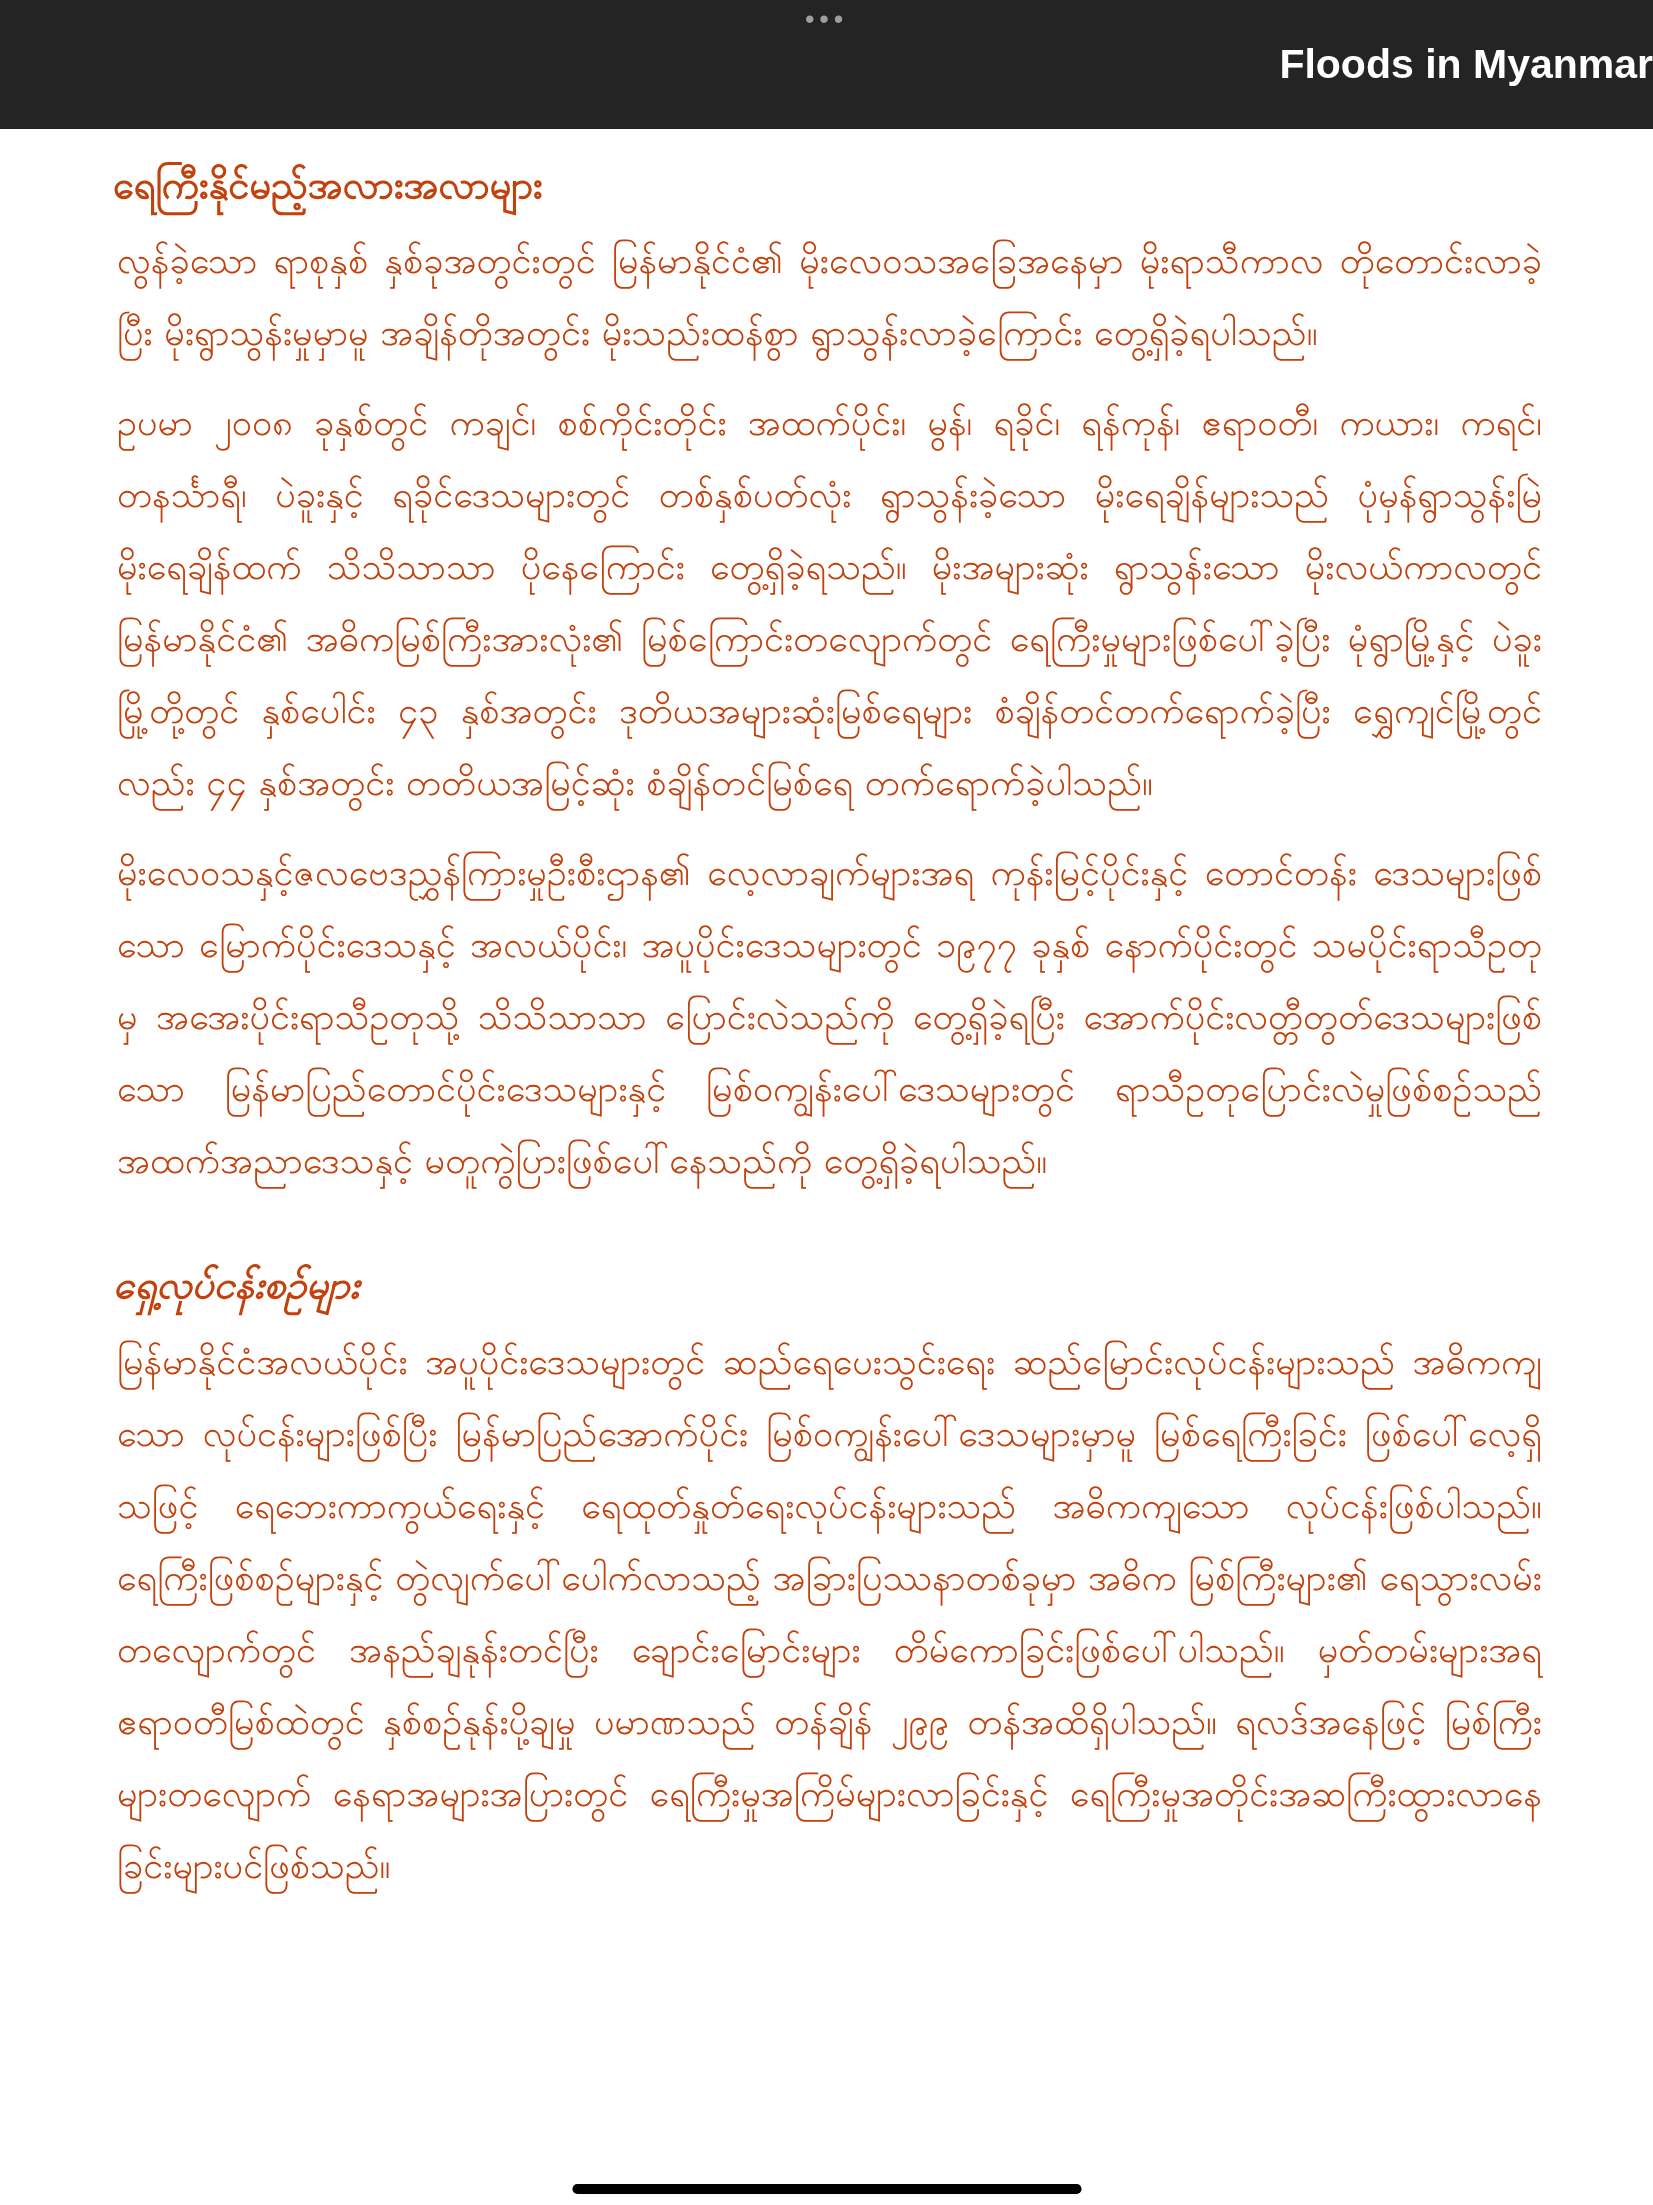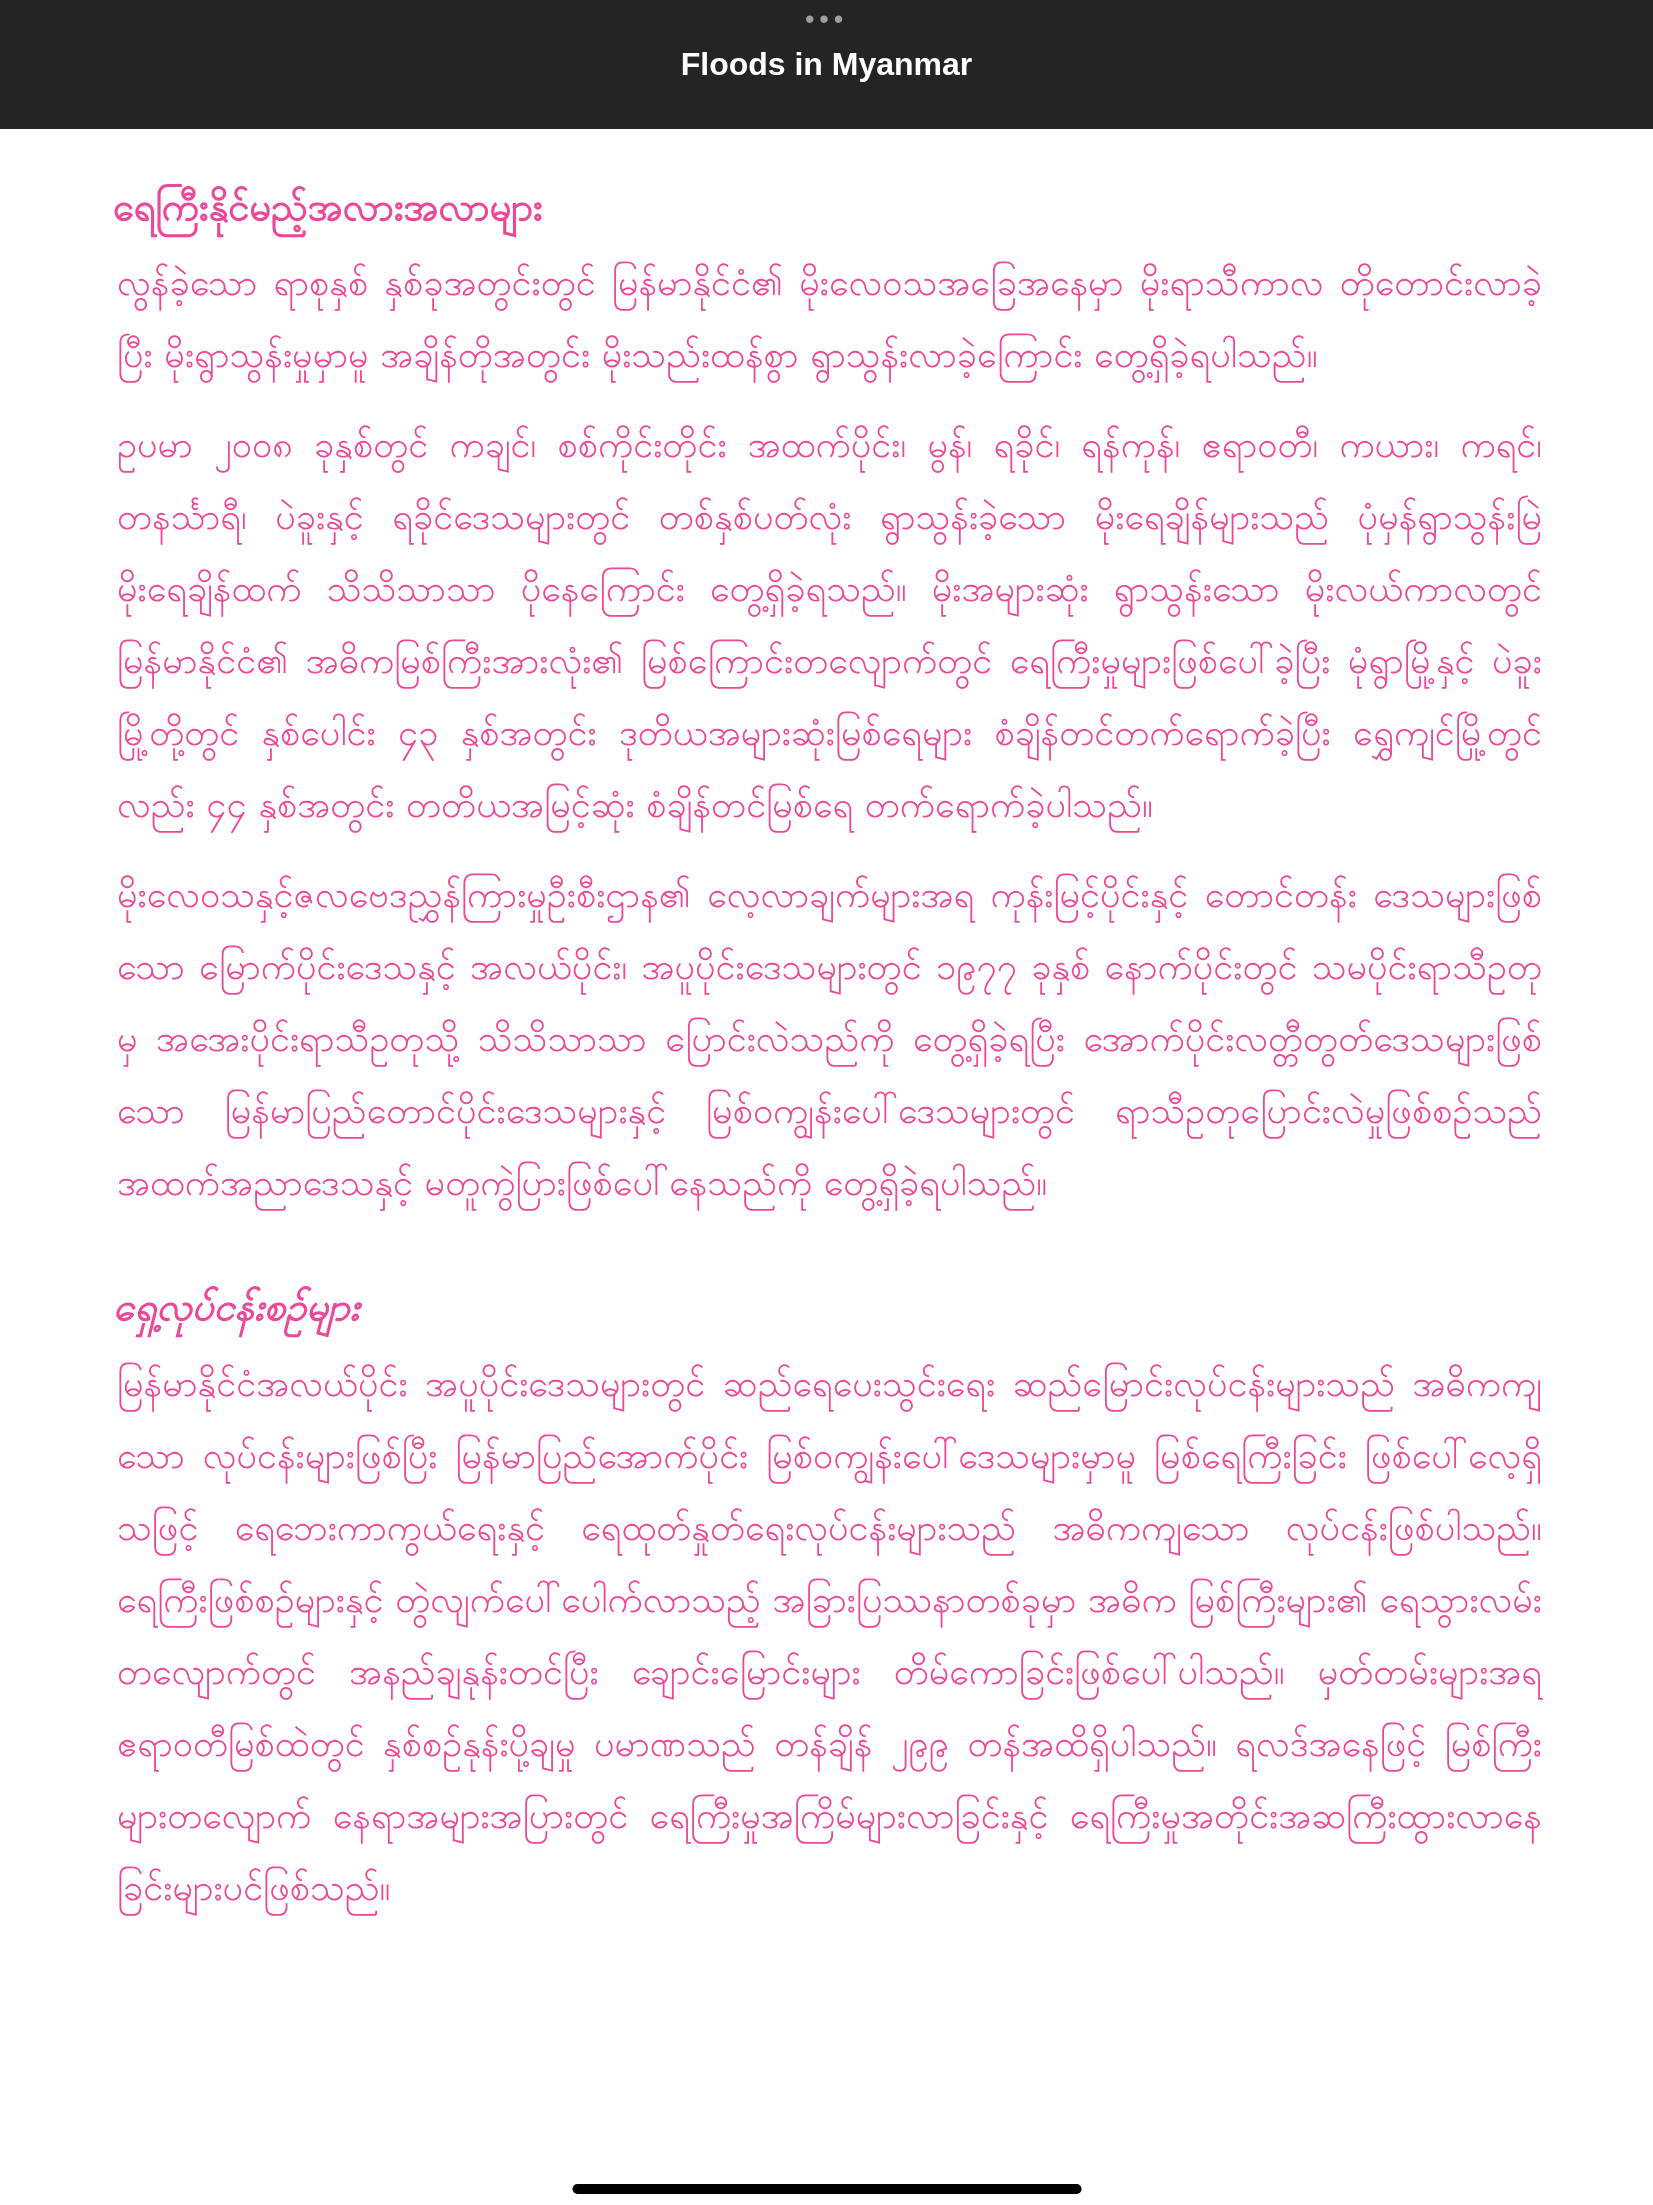--- a/index.html
+++ b/index.html
@@ -25,29 +25,29 @@
     font-size: 27.4px;
     letter-spacing: 4.8px;
     line-height: 27.4px;
     user-select: none;
   }
   .app-title {
     position: absolute;
     top: 36px;
     left: 0;
     width: 100%;
-    text-align: center;
+    text-align: right;
     color: #ffffff;
-    font-size: 32px;
+    font-size: 41px;
     font-weight: 700;
     line-height: 57px;
   }
   .doc {
-    padding: 50px 111px 0 113px;
-    color: #ec4899;
+    padding: 28px 111px 0 113px;
+    color: #c2410c;
   }
   .doc h2 {
     font-size: 38px;
     font-weight: 700;
     line-height: 57px;
     margin: 0 0 11.3px 0;
     text-align: left;
   }
   .doc section + section h2 {
     margin-top: 60px;

